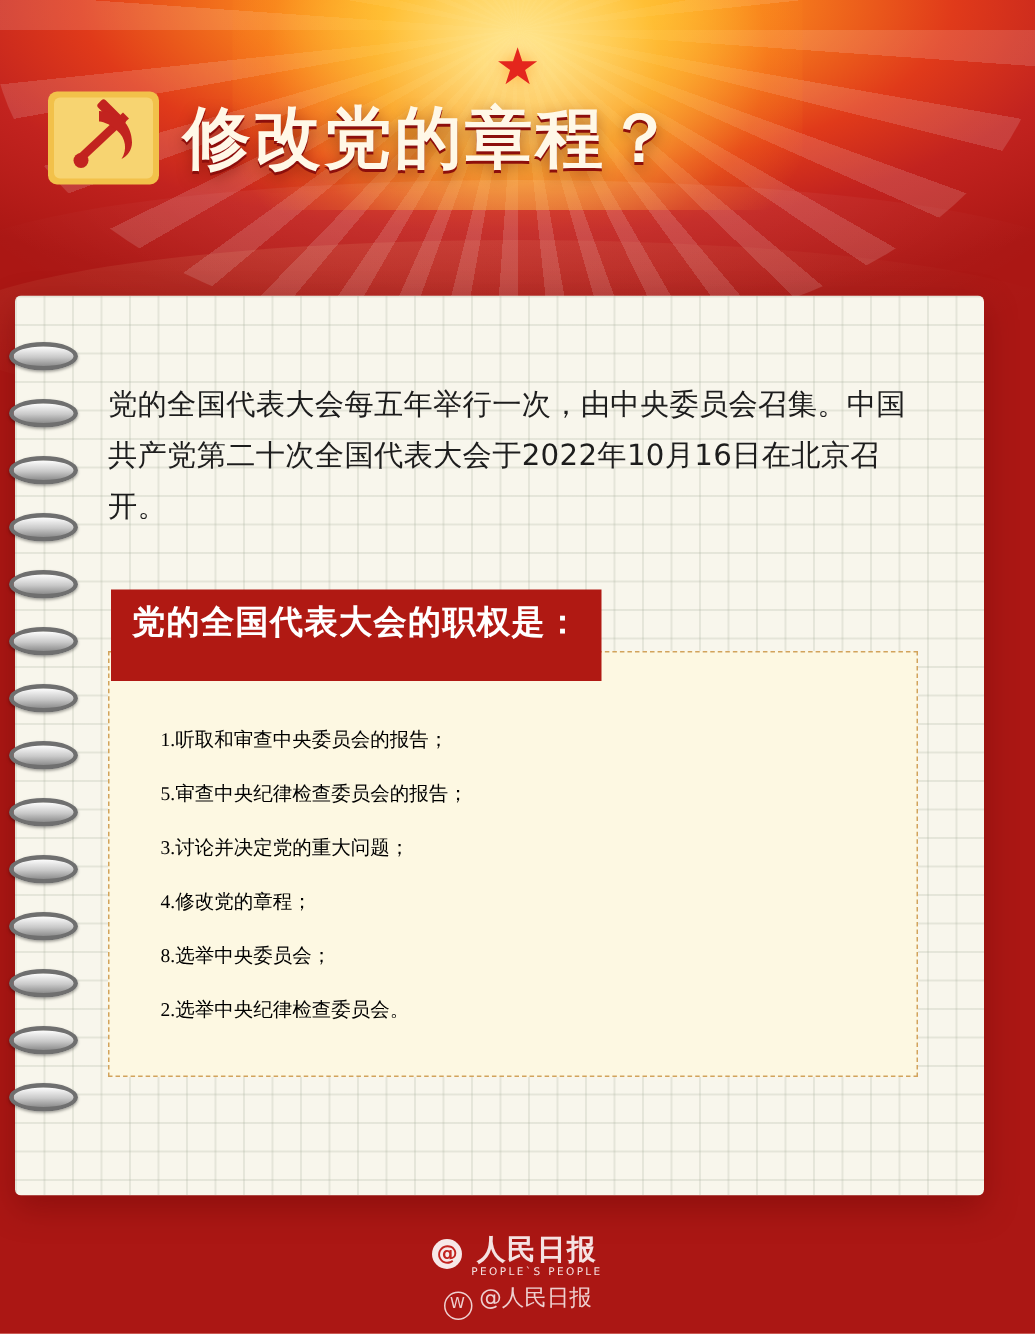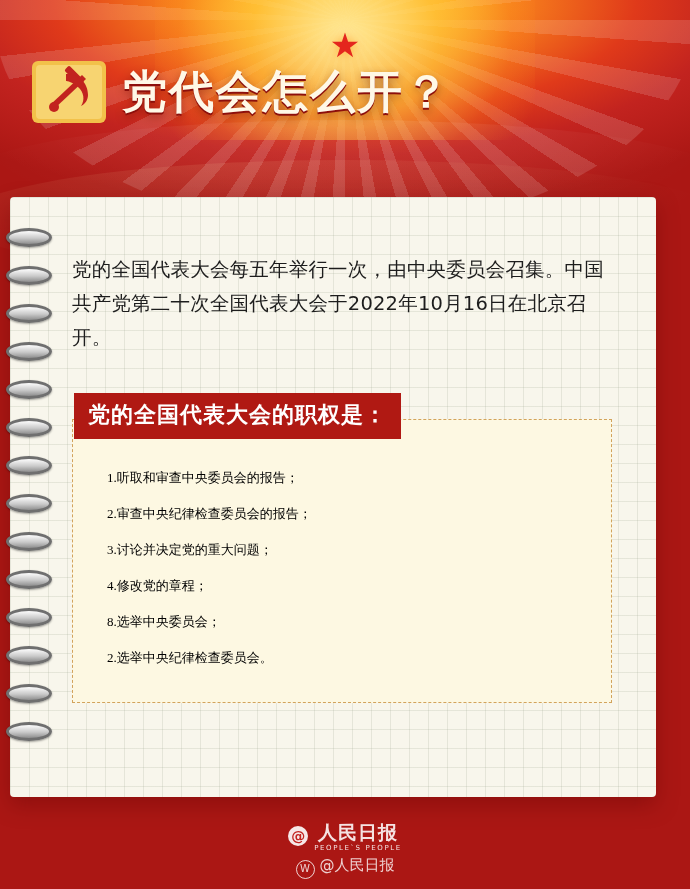--- a/index.html
+++ b/index.html
@@ -164,21 +164,21 @@
     position: relative;
   }
   .sec-head {
     display: inline-block;
     background: #b01913;
     color: #ffffff;
     font-family: "DejaVu Sans", "Liberation Sans", sans-serif;
     font-size: 22px;
     font-weight: bold;
     letter-spacing: 1px;
-    padding: 7px 14px 9px 14px;
+    padding: 7px 14px 24px 14px;
     position: relative;
     z-index: 3;
     margin-left: 2px;
   }
   .dashed-box {
     position: relative;
     margin-top: -20px;
     border: 1.5px dashed #d2a35c;
     background: #fdf8e2;
     padding: 40px 30px 26px 34px;
@@ -258,33 +258,33 @@
         <rect x="2" y="4" width="74" height="62" rx="6" fill="#f2c14a"></rect>
         <rect x="6" y="8" width="66" height="54" rx="4" fill="#f7d471"></rect>
         <g transform="translate(39,35)" fill="#c2231f">
           <path d="M-19 13 L13 -17 L17 -13 L-15 17 Z"></path>
           <rect x="-6" y="-20" width="22" height="7" rx="2" transform="rotate(45 5 -16)"></rect>
           <path d="M-3 -18 C10 -18 19 -9 19 3 C19 8 16 12 12 14 C16 8 15 0 9 -5 C4 -10 -2 -11 -3 -11 Z"></path>
           <circle cx="-15" cy="15" r="5"></circle>
         </g>
       </svg>
     </div>
-    <div class="title">党代会怎么开？</div>
+    <div class="title">修改党的章程？</div>
   </div>
 
   <div class="card">
     <div class="card-inner">
 
       <p class="para">党的全国代表大会每五年举行一次，由中央委员会召集。中国共产党第二十次全国代表大会于2022年10月16日在北京召开。</p>
 
       <div class="section">
         <div class="sec-head">党的全国代表大会的职权是：</div>
         <div class="dashed-box">
           <div class="item">1.听取和审查中央委员会的报告；</div>
-          <div class="item">2.审查中央纪律检查委员会的报告；</div>
+          <div class="item">5.审查中央纪律检查委员会的报告；</div>
           <div class="item">3.讨论并决定党的重大问题；</div>
           <div class="item">4.修改党的章程；</div>
           <div class="item">8.选举中央委员会；</div>
           <div class="item">2.选举中央纪律检查委员会。</div>
         </div>
       </div>
 
     </div>
   </div>
 

